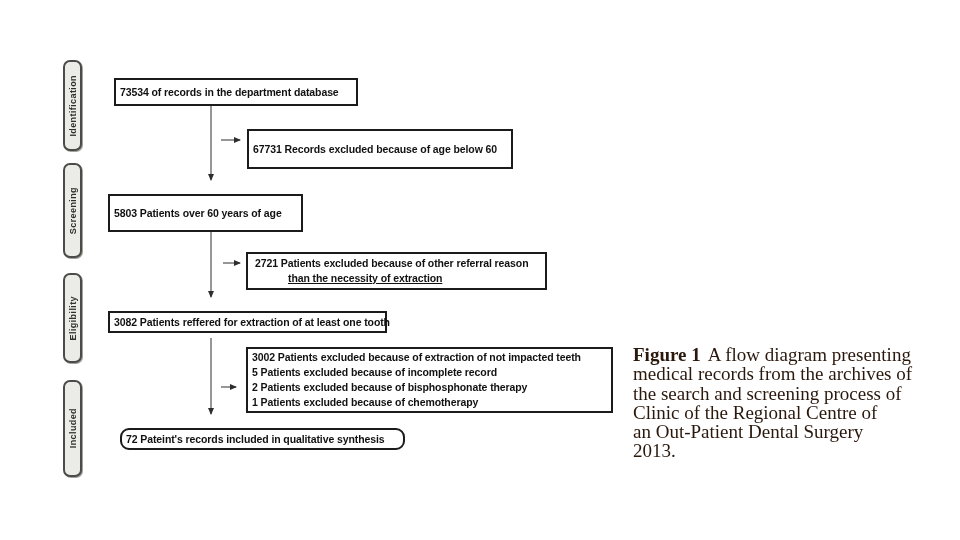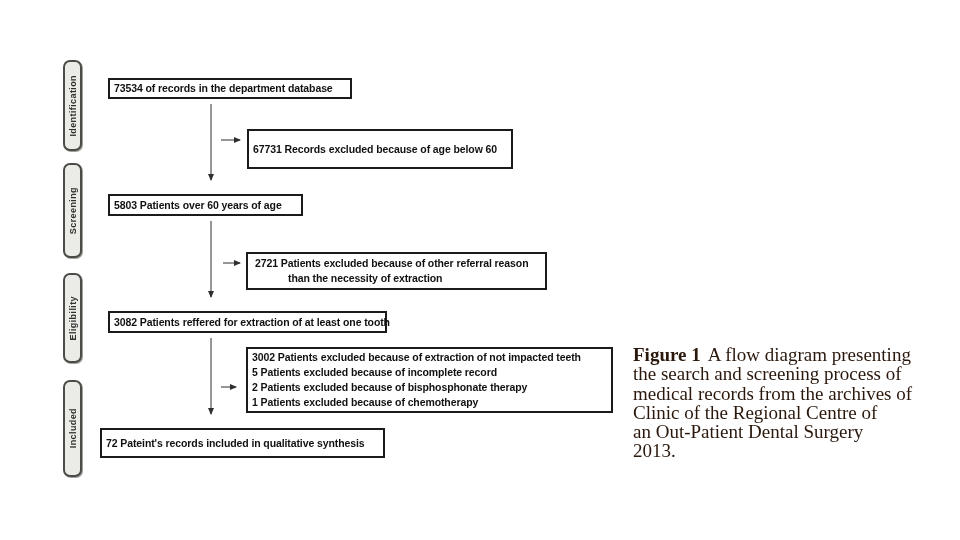--- a/index.html
+++ b/index.html
@@ -26,28 +26,28 @@
   .t3 { top:273px; height:90px; }
   .t4 { top:380px; height:97px; }
 
   
   .flow-box {
     position:absolute; background:#ffffff; border:2px solid #1b1b1b;
     color:#111111; font-size:10.5px; font-weight:bold; letter-spacing:-0.1px;
     display:flex; flex-direction:column; justify-content:center;
     padding:1px 4px; box-sizing:border-box; white-space:nowrap; line-height:15px;
   }
-  .b1 { left:108px; top:78px;  width:244px; height:21px; }
+  .b1 { left:114px; top:78px;  width:244px; height:28px; }
   .b2 { left:247px; top:129px; width:266px; height:40px; }
-  .b3 { left:108px; top:194px; width:195px; height:22px; }
+  .b3 { left:108px; top:194px; width:195px; height:38px; }
   .b4 { left:246px; top:252px; width:301px; height:38px;padding-left:7px; }
   .b5 { left:108px; top:311px; width:279px; height:22px; }
   .b6 { left:246px; top:347px; width:367px; height:66px; }
-  .b7 { left:100px; top:428px; width:285px; height:30px; }
-  .b4 .indent { padding-left:33px; }
+  .b7 { left:120px; top:428px; width:285px; height:22px;border-radius:9px; }
+  .b4 .indent { padding-left:33px;text-decoration:underline; }
 
   
   .arrows { position:absolute; left:0; top:0; pointer-events:none; }
   .arrows line { stroke:#2e2e2e; stroke-width:1; }
 
   
   .caption {
     position:absolute; left:633px; top:345px; width:282px;
     font-family:"Liberation Serif", serif; font-size:19px;
     line-height:19.3px; color:#2a180d;
@@ -113,20 +113,20 @@
     <div>2 Patients excluded because of bisphosphonate therapy</div>
     <div>1 Patients excluded because of chemotherapy</div>
   </div>
 
   <div class="flow-box b7">
     <div>72 Pateint's records included in qualitative synthesis</div>
   </div>
 
   <div class="caption">
     <div><b>Figure 1</b><span>A flow diagram presenting</span></div>
+    <div>medical records from the archives of</div>
     <div>the search and screening process of</div>
-    <div>medical records from the archives of</div>
     <div>Clinic of the Regional Centre of</div>
     <div>an Out-Patient Dental Surgery</div>
     <div>2013.</div>
   </div>
 
 </div>
 
 </body></html>

